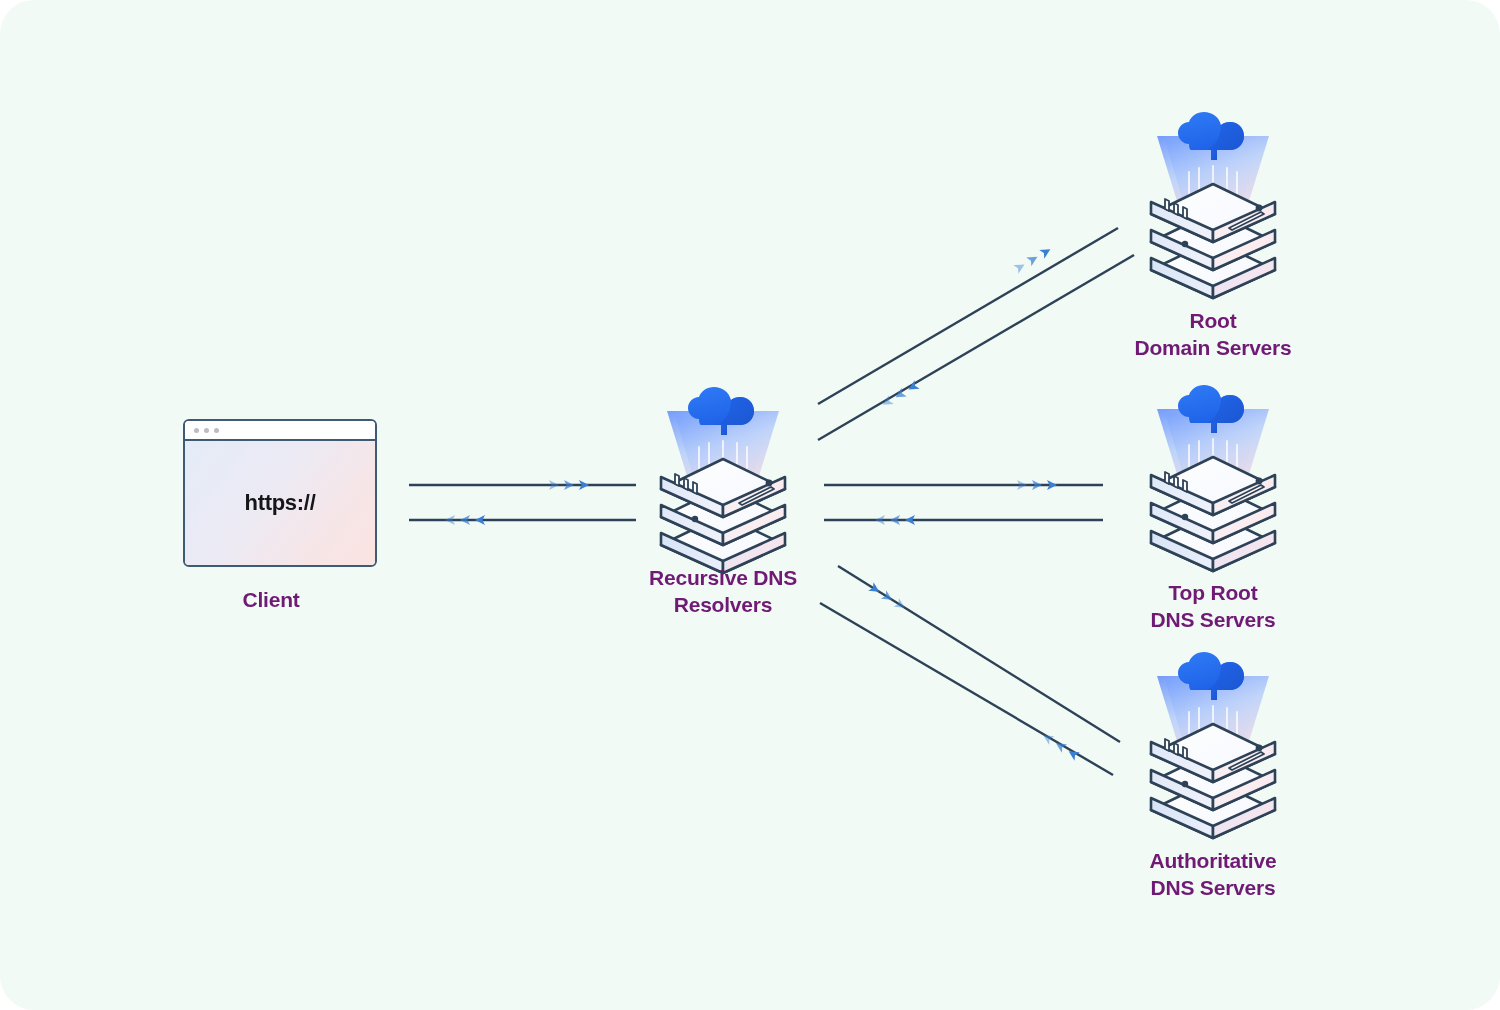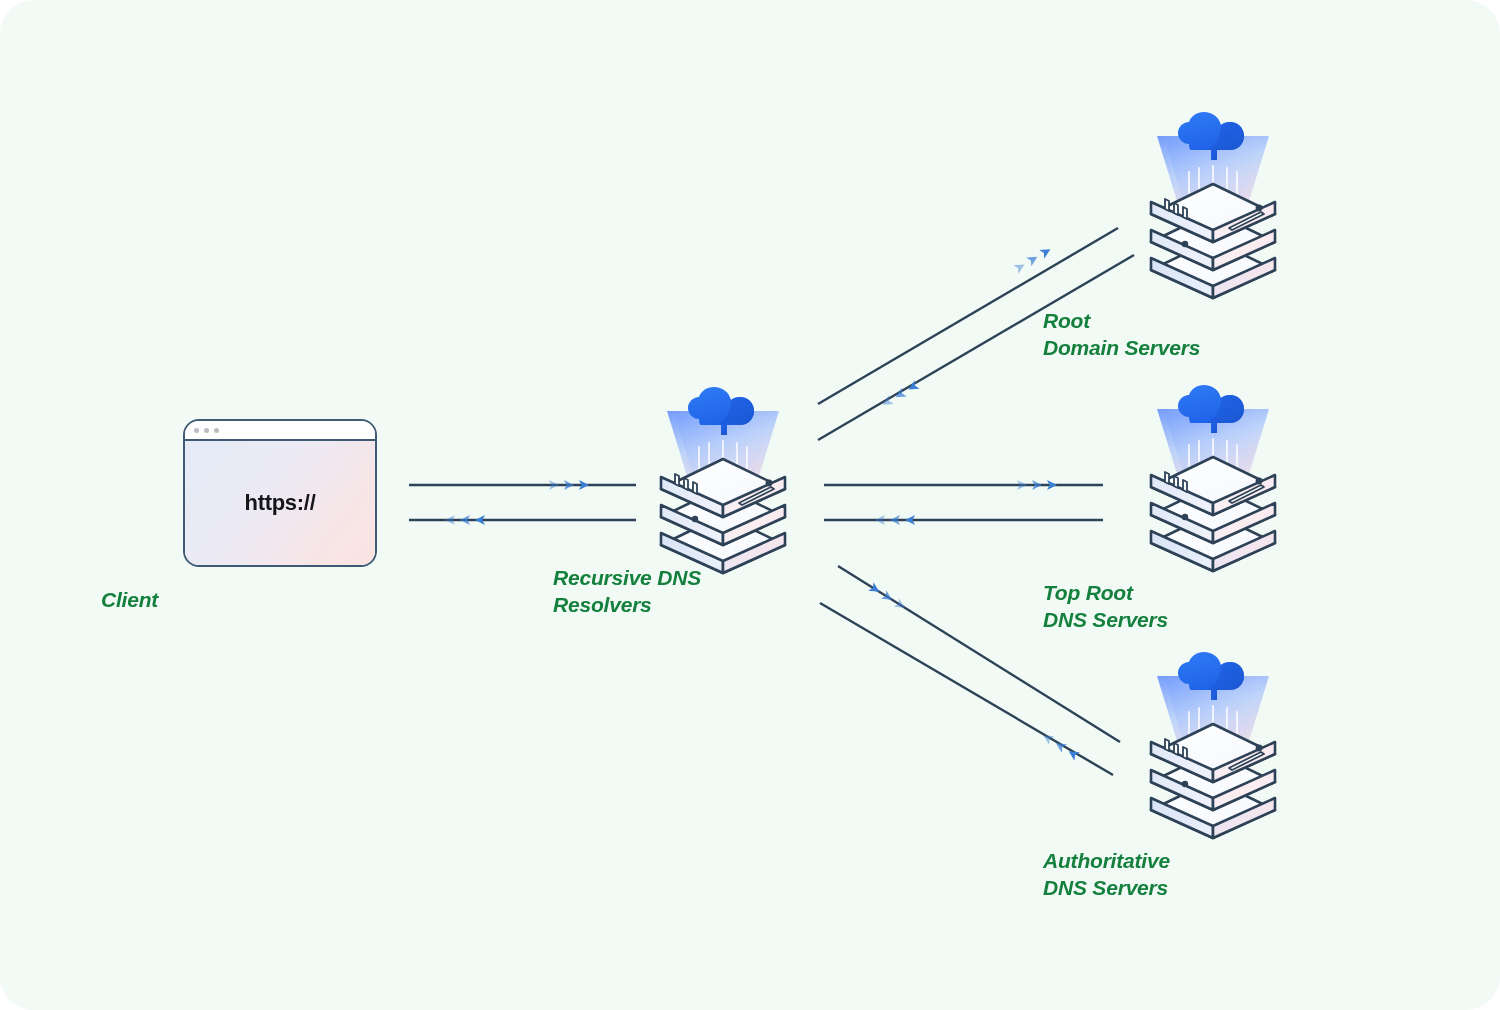--- a/index.html
+++ b/index.html
@@ -27,38 +27,38 @@
   .layer {
     position: absolute;
     left: 0; top: 0;
     width: 1500px;
     height: 1010px;
     pointer-events: none;
   }
   .node-label {
     position: absolute;
     width: 340px;
+    text-align: center;
     font-family: "Liberation Sans", sans-serif;
     font-weight: bold;
     font-size: 21px;
     line-height: 27px;
-    color: #15803d;
+    color: #701a75;
     letter-spacing: -0.2px;
     white-space: pre-line;
-    font-style: italic;
   }
   
   .browser {
     position: absolute;
     left: 183px;
     top: 419px;
     width: 194px;
     height: 148px;
     border: 2px solid #3f5a74;
-    border-radius: 16px;
+    border-radius: 6px;
     background: #ffffff;
     overflow: hidden;
     box-sizing: border-box;
   }
   .browser-bar {
     position: relative;
     height: 20px;
     background: #ffffff;
     border-bottom: 2px solid #3f5a74;
     display: flex;

